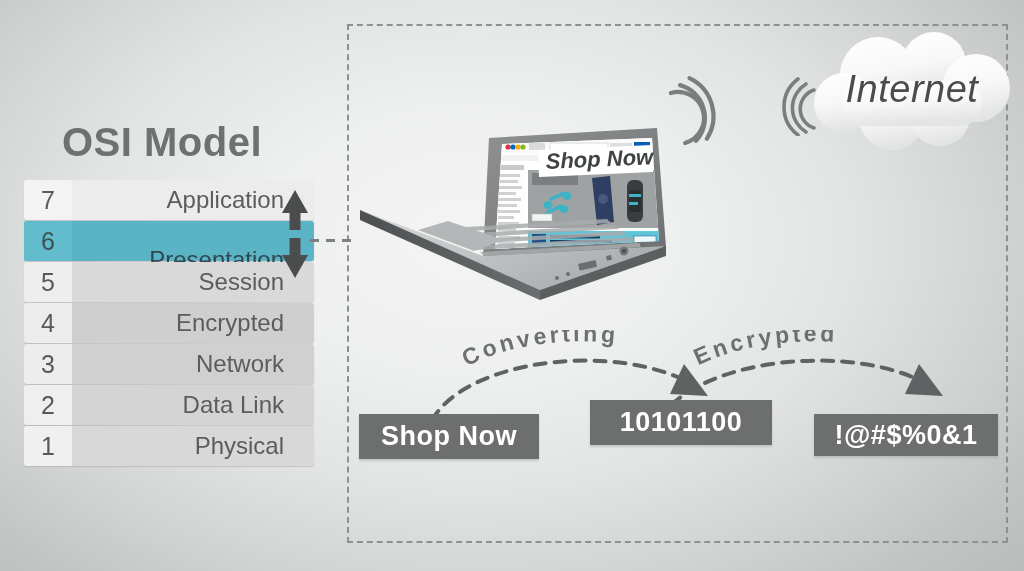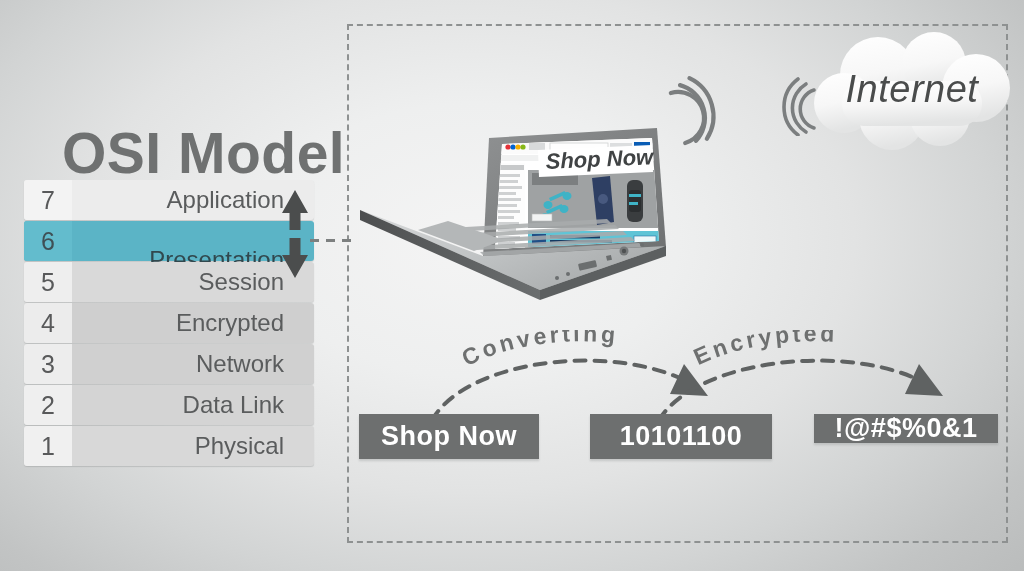--- a/index.html
+++ b/index.html
@@ -32,21 +32,21 @@
     height: 519px;
     border: 2.5px dashed #8e9191;
     box-sizing: border-box;
   }
 
   
   #osi-title {
     position: absolute;
     left: 62px;
     top: 120px;
-    font-size: 57px;
+    font-size: 40px;
     font-weight: bold;
     color: #6f7171;
     letter-spacing: 0.5px;
     white-space: nowrap;
   }
 
   
   #osi-stack {
     position: absolute;
     left: 24px;
@@ -158,22 +158,22 @@
     background: #6d6f6f;
     color: #ffffff;
     display: flex;
     align-items: center;
     justify-content: center;
     font-weight: bold;
     letter-spacing: 0.5px;
     box-shadow: 0 2px 2px rgba(130,132,132,0.3);
   }
   #box-shop-now { left: 359px; top: 414px; width: 180px; height: 45px; font-size: 27px; }
-  #box-binary   { left: 590px; top: 414px; width: 182px; height: 45px; font-size: 27px; }
-  #box-encrypted{ left: 814px; top: 414px; width: 184px; height: 29px; font-size: 27px; }
+  #box-binary   { left: 590px; top: 400px; width: 182px; height: 45px; font-size: 27px; }
+  #box-encrypted{ left: 814px; top: 414px; width: 184px; height: 42px; font-size: 27px; }
 
   .arc-svg { position: absolute; pointer-events: none; }
   #arc-converting { left: 420px; top: 330px; width: 300px; height: 95px; }
   #arc-encrypted  { left: 645px; top: 330px; width: 310px; height: 95px; }
 
   .arc-text {
     font-family: "Liberation Sans", sans-serif;
     font-size: 23px;
     font-weight: bold;
     fill: #6e7070;

